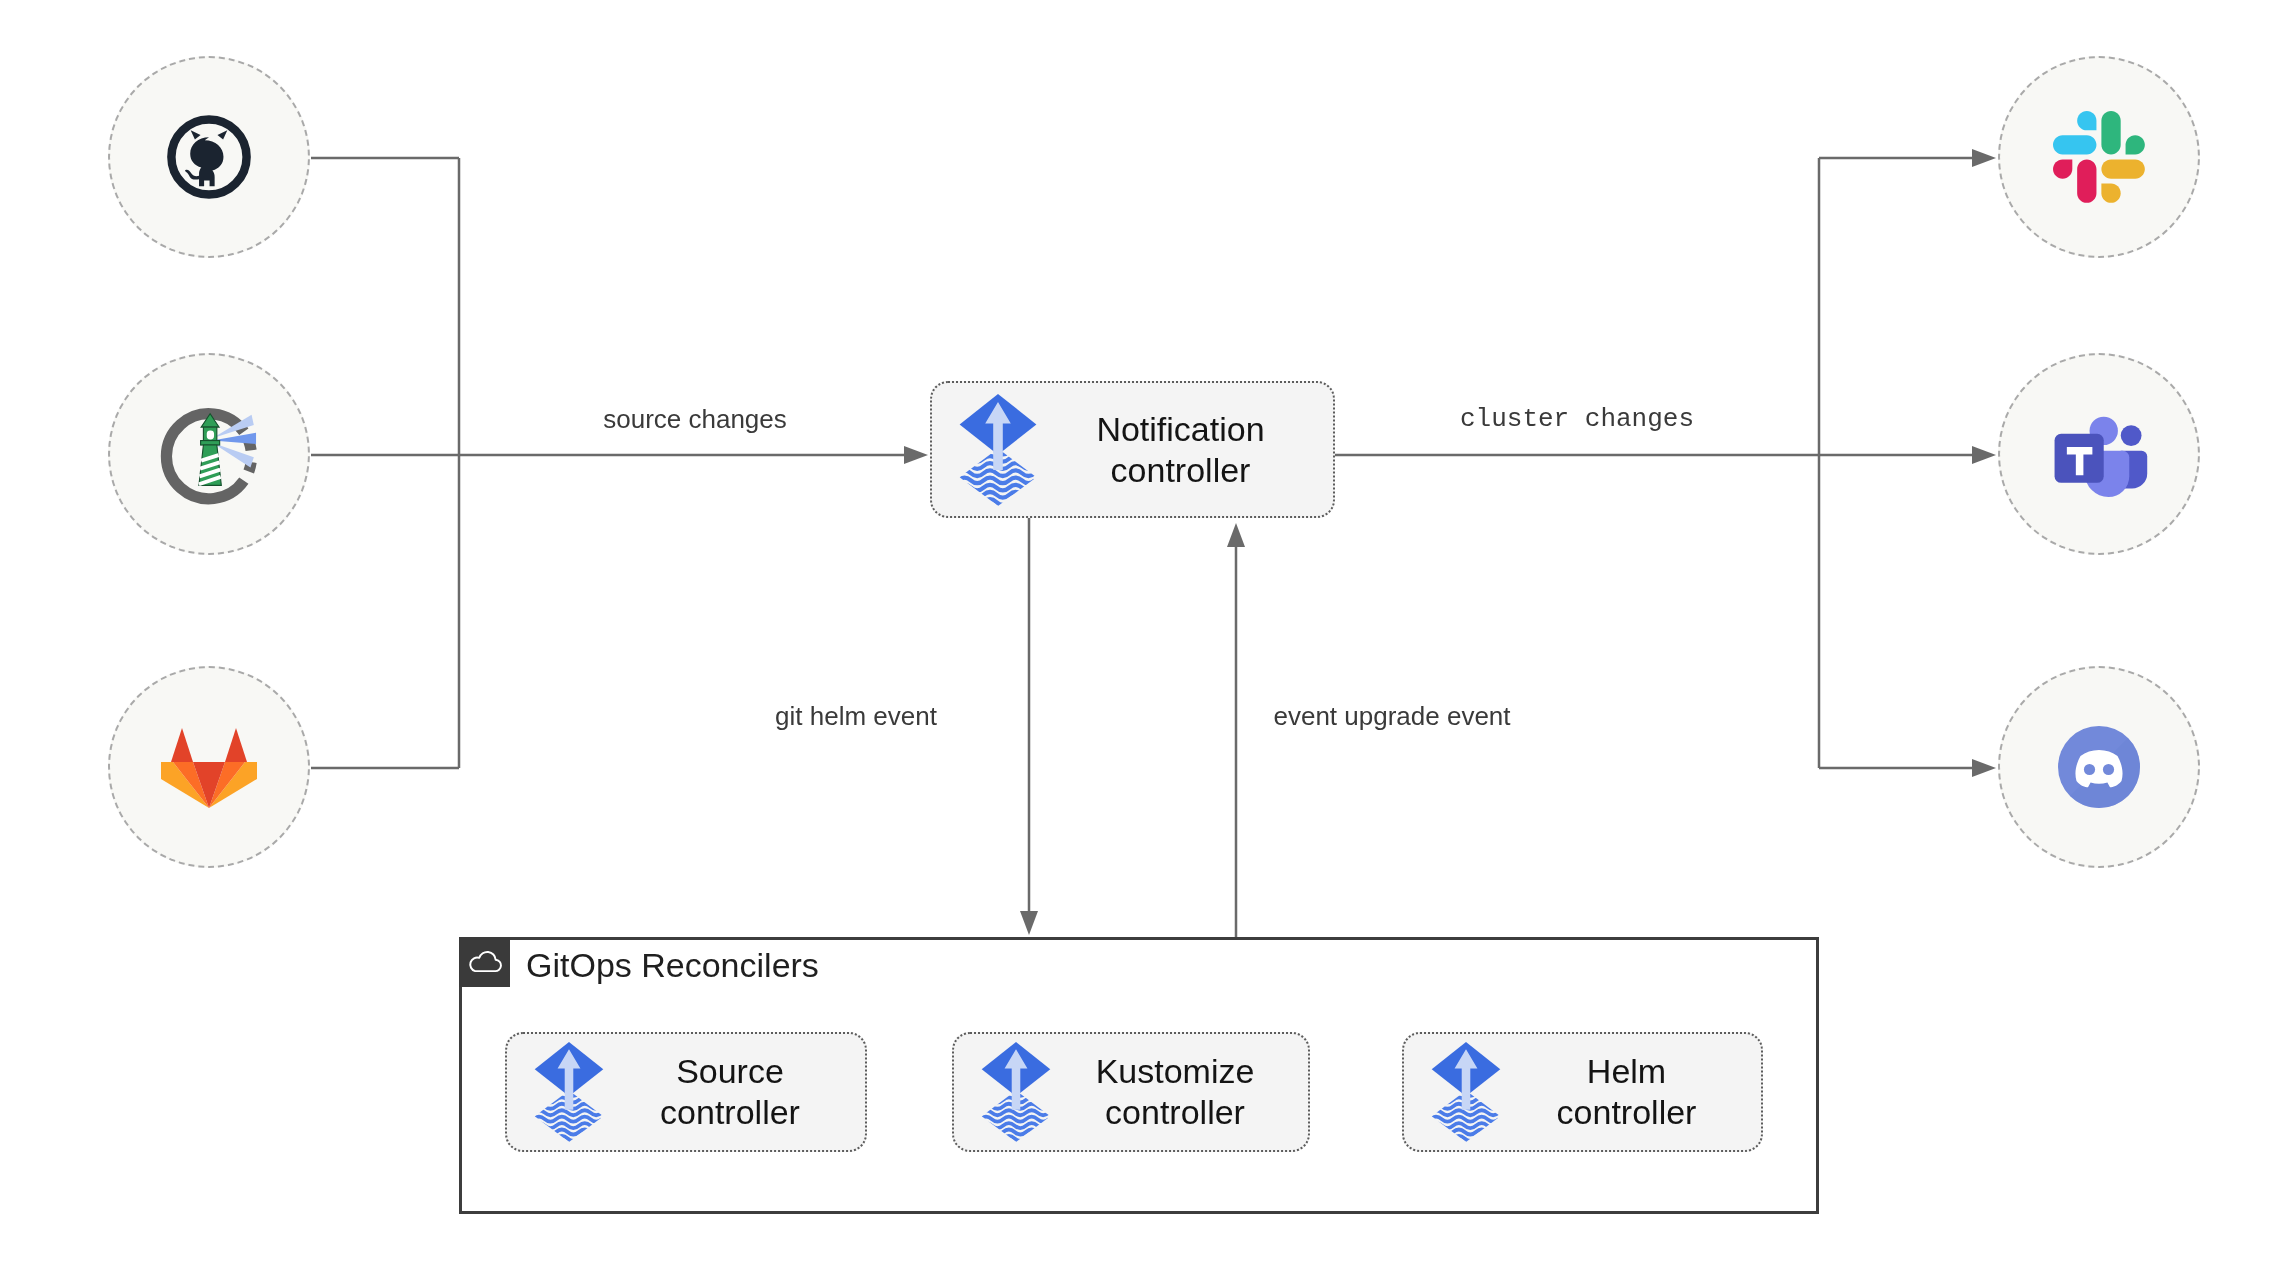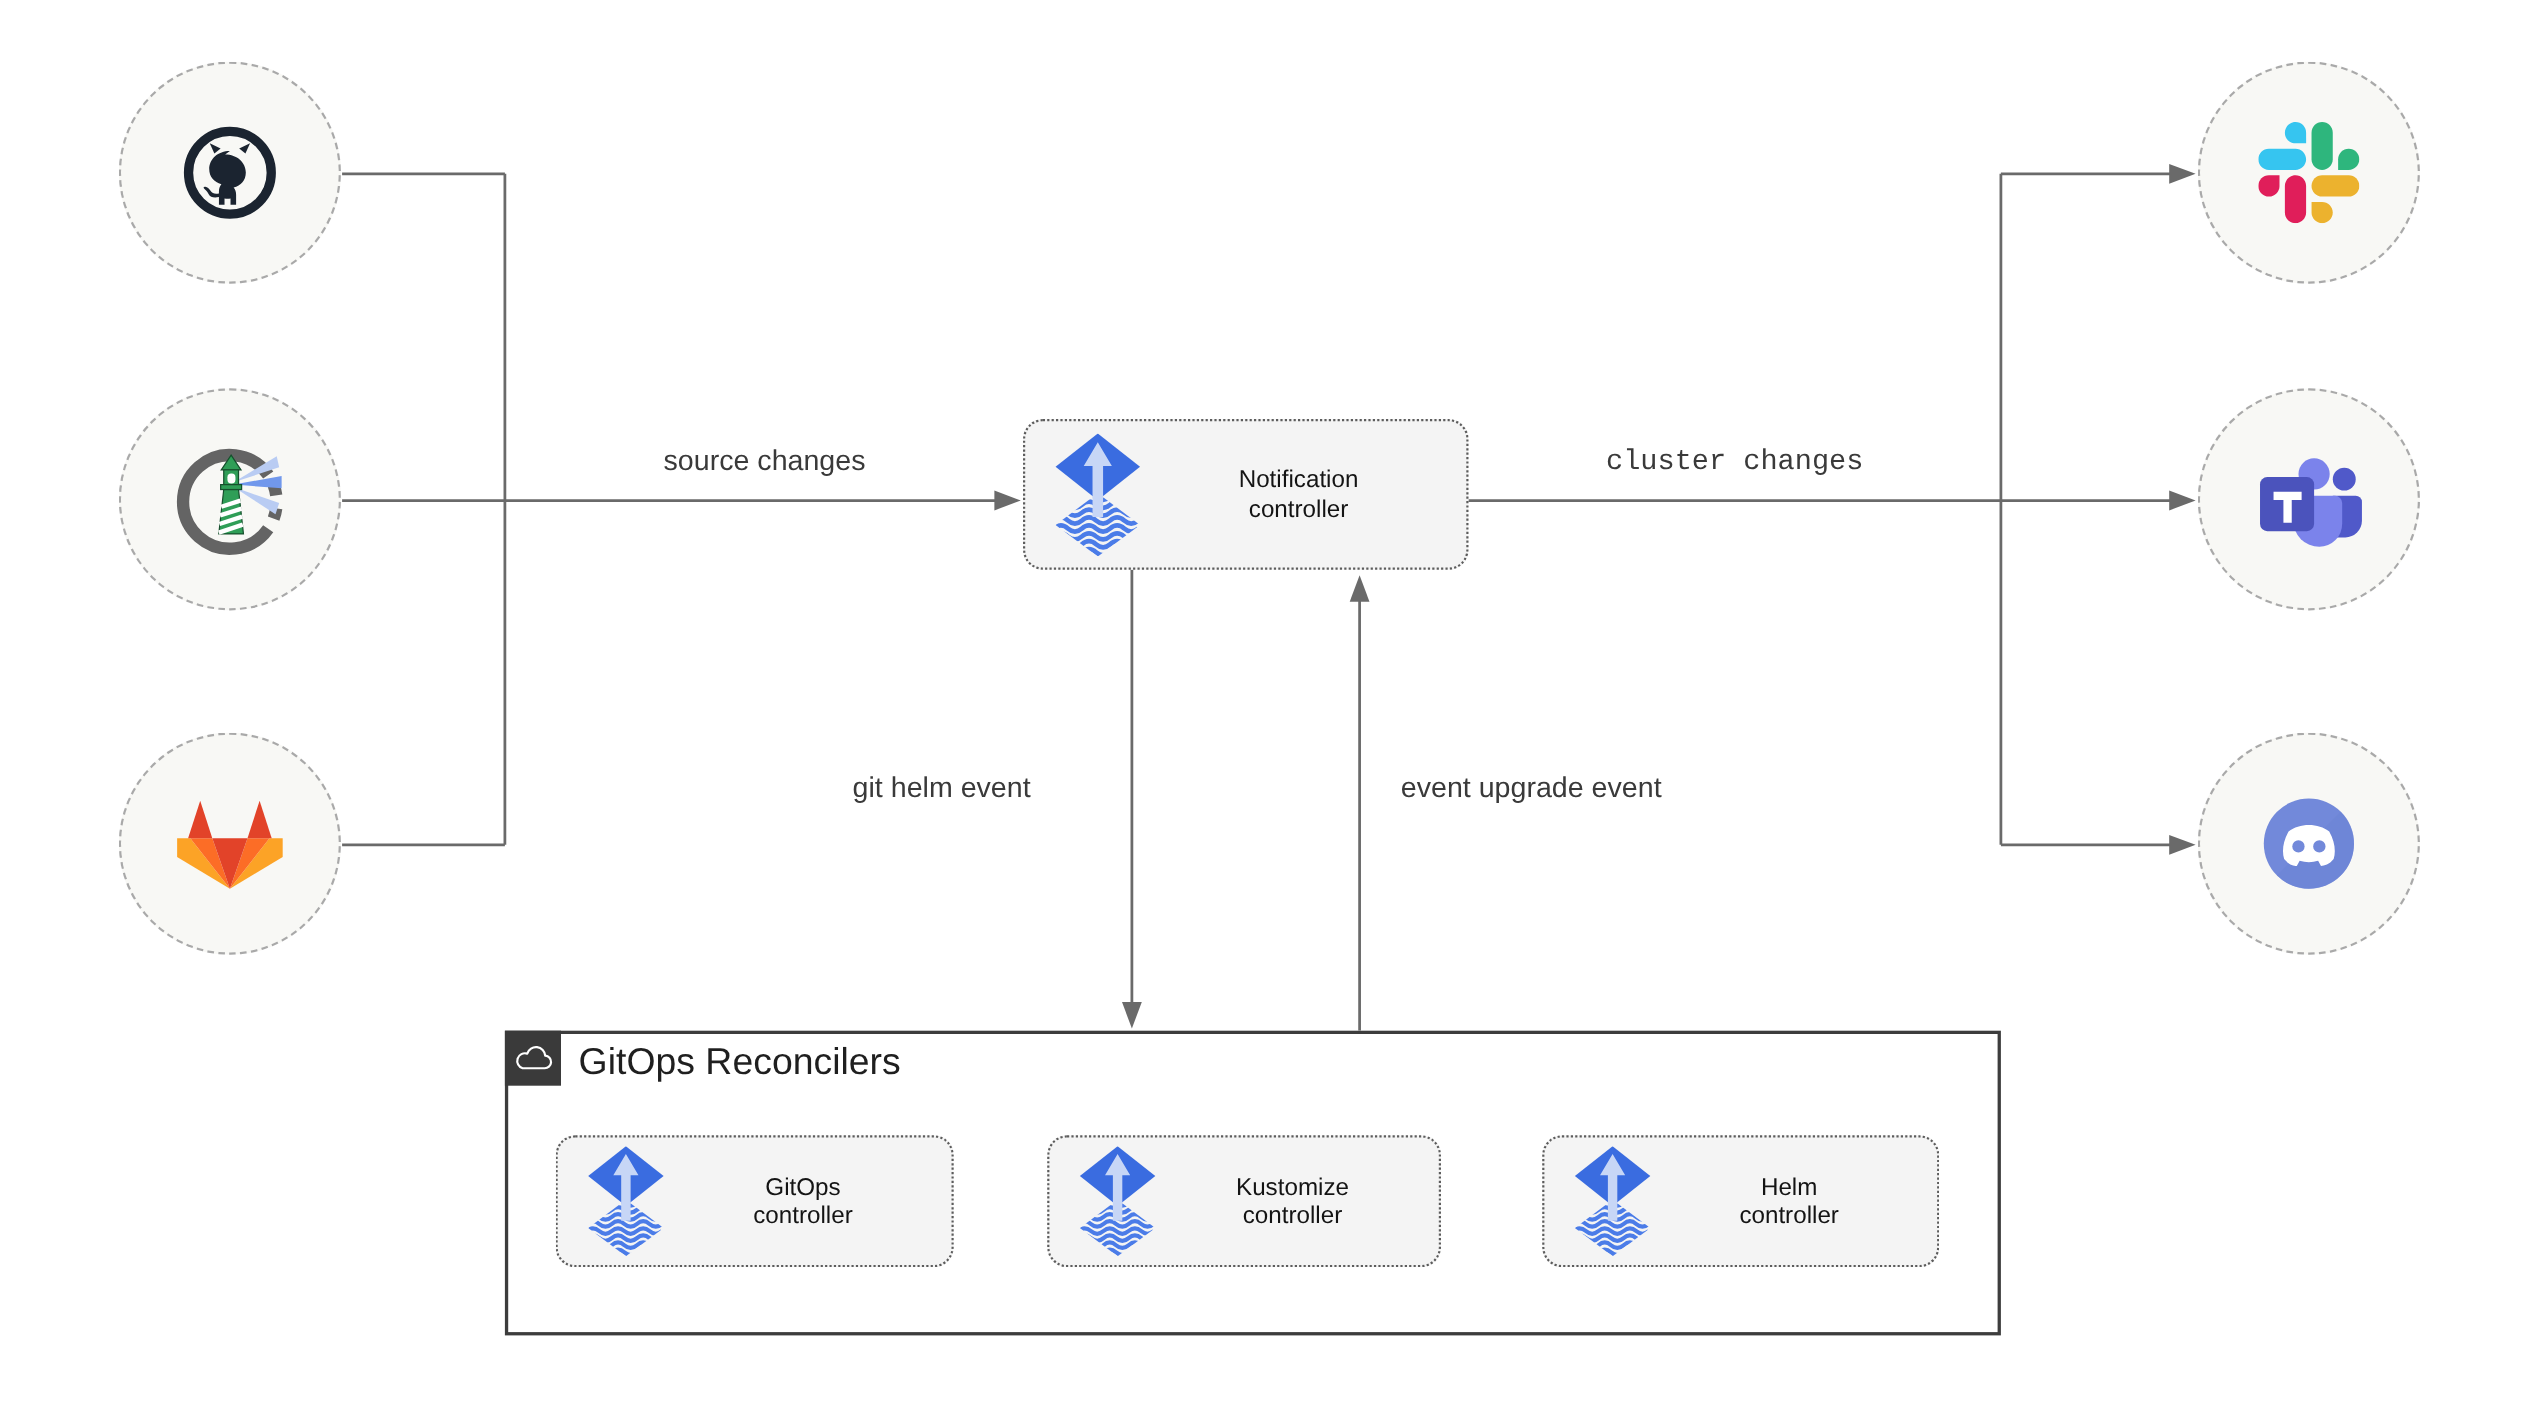--- a/index.html
+++ b/index.html
@@ -6,21 +6,21 @@
   body{font-family:"Liberation Sans", sans-serif;}
   .canvas{position:relative;width:2292px;height:1284px;background:#ffffff;overflow:hidden;}
   svg.wires{position:absolute;left:0;top:0;z-index:1;}
   .node{position:absolute;width:202px;height:202px;border-radius:50%;
         border:2.5px dashed #a9a9a9;background:#f8f8f5;box-sizing:border-box;
         display:flex;align-items:center;justify-content:center;z-index:2;}
   .ctrl{position:absolute;box-sizing:border-box;background:#f4f4f4;
         border:2.5px dotted #5c5c5c;border-radius:18px;display:flex;
         align-items:center;z-index:3;}
   .ctrl .flux-wrap{flex:0 0 auto;margin-left:26px;display:flex;align-items:center;}
-  .ctrl .lbl{flex:1;text-align:center;font-size:22px;line-height:1.2;
+  .ctrl .lbl{flex:1;text-align:center;font-size:34px;line-height:1.2;
         color:#141414;white-space:pre-line;padding-right:10px;}
   .edge-label{position:absolute;transform:translate(-50%,-50%);font-size:26px;
         color:#3a3a3a;white-space:nowrap;z-index:2;}
   .group{position:absolute;left:459px;top:937px;width:1360px;height:277px;
         border:3px solid #3d3d3d;background:#ffffff;box-sizing:border-box;z-index:2;}
   .badge{position:absolute;left:-3px;top:-3px;width:51px;height:50px;background:#3a3a3a;
         display:flex;align-items:center;justify-content:center;}
   .group-title{position:absolute;left:64px;top:0;height:50px;line-height:50px;
         font-size:34px;color:#1f1f1f;white-space:nowrap;}
 </style>
@@ -192,21 +192,21 @@
     </div>
     <div class="group-title">GitOps Reconcilers</div>
   </div>
 
   <div class="ctrl" style="left:505px;top:1032px;width:362px;height:120px;">
     <span class="flux-wrap">
       <svg width="72" height="100" viewBox="0 0 100 140">
           <use href="#flux"></use>
         </svg>
     </span>
-    <span class="lbl">GitOps
+    <span class="lbl">Source
 controller</span>
   </div>
 
   <div class="ctrl" style="left:952px;top:1032px;width:358px;height:120px;">
     <span class="flux-wrap">
       <svg width="72" height="100" viewBox="0 0 100 140">
           <use href="#flux"></use>
         </svg>
     </span>
     <span class="lbl">Kustomize

